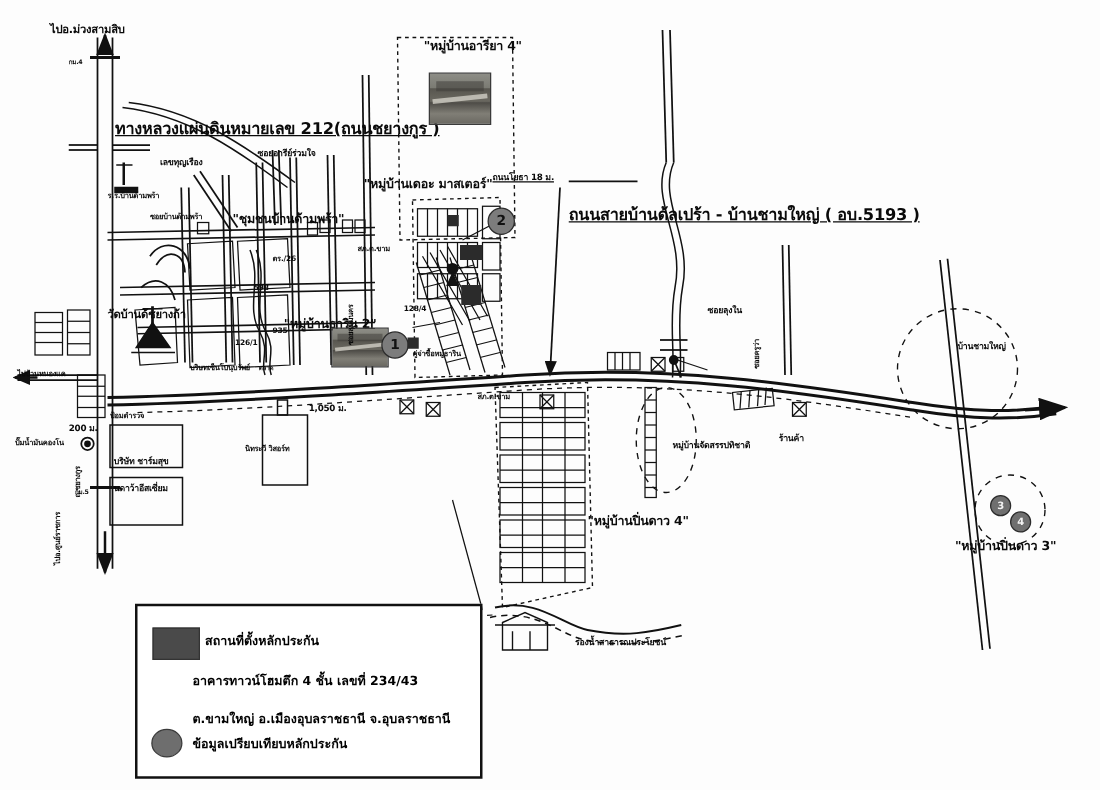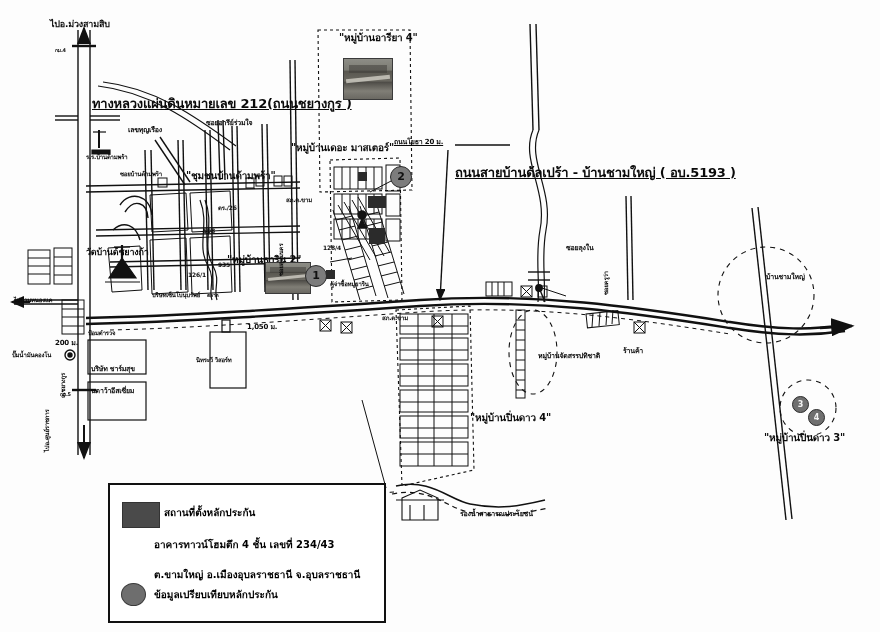--- a/index.html
+++ b/index.html
@@ -402,21 +402,21 @@
       <path d="M455,145 L510,145" stroke-width="1.4"></path>
 
       <g stroke-width="1.1">
         <path d="M402,498 L420,490 L438,498 L438,520 L402,520 Z"></path>
         <path d="M396,500 L444,500"></path>
         <path d="M410,505 L410,520 M424,505 L424,520"></path>
       </g>
     </g>
   </svg>
 
-  <div class="lbl med" style="left:50px; top:20px;">ไปอ.ม่วงสามสิบ</div>
+  <div class="lbl med" style="left:40px; top:20px;">ไปอ.ม่วงสามสิบ</div>
   <div class="lbl xtiny" style="left:55px; top:48px;">กม.4</div>
   <div class="lbl big u" style="left:92px; top:69px;">ทางหลวงแผ่นดินหมายเลข 212(ถนนชยางกูร )</div>
   <div class="lbl tiny" style="left:86px; top:154px;">ร.ร.บ้านด้ามพร้า</div>
   <div class="lbl small" style="left:128px; top:127px;">เลขทุญเรือง</div>
   <div class="lbl small" style="left:206px; top:120px;">ซอยอารีย์ร่วมใจ</div>
   <div class="lbl tiny" style="left:120px; top:171px;">ซอยบ้านด้ามพร้า</div>
   <div class="lbl quoted" style="left:186px; top:171px;">"ชุมชนบ้านด้ามพร้า"</div>
   <div class="lbl tiny" style="left:218px; top:205px;">ตร./26</div>
   <div class="lbl tiny" style="left:203px; top:228px;">598</div>
   <div class="lbl tiny" style="left:188px; top:272px;">126/1</div>
@@ -432,21 +432,21 @@
   <div class="lbl small" style="left:91px; top:388px;">นดาว้าอีสเซี่ยม</div>
   <div class="lbl xtiny" style="left:60px; top:392px;">กม.5</div>
   <div class="lbl tiny rot90" style="left:44px; top:452px;">ไปอ.ศูนย์ราชการ</div>
   <div class="lbl tiny rot90" style="left:60px; top:398px;">ถ.ชยางกูร</div>
   <div class="lbl small" style="left:247px; top:324px;">1,050 ม.</div>
   <div class="lbl tiny" style="left:196px; top:357px;">นิทระวี วิสอร์ท</div>
 
   <div class="lbl quoted" style="left:339px; top:33px;">"หมู่บ้านอารียา 4"</div>
   <div class="photo" style="left:343px; top:58px; width:48px; height:40px;"></div>
   <div class="lbl quoted" style="left:291px; top:143px;">"หมู่บ้านเดอะ มาสเตอร์"</div>
-  <div class="lbl small u" style="left:394px; top:139px;">ถนนโยธา 20 ม.</div>
+  <div class="lbl small u" style="left:394px; top:139px;">ถนนโยธา 18 ม.</div>
   <div class="lbl quoted" style="left:227px; top:255px;">"หมู่บ้านธาริน 2"</div>
   <div class="photo" style="left:265px; top:262px; width:44px; height:30px;"></div>
   <div class="lbl tiny" style="left:286px; top:197px;">สภ.ต.ขาม</div>
   <div class="lbl tiny" style="left:382px; top:315px;">สภ.ต.ขาม</div>
   <div class="lbl tiny" style="left:330px; top:281px;">คู่จ่าซื้อหมู่ธาริน</div>
   <div class="lbl tiny" style="left:323px; top:245px;">128/4</div>
   <div class="lbl quoted" style="left:470px; top:413px;">"หมู่บ้านปิ่นดาว 4"</div>
   <div class="lbl small" style="left:460px; top:511px;">ร่องน้ำสาธารณประโยชน์</div>
   <div class="lbl small" style="left:538px; top:353px;">หมู่บ้านจัดสรรปทิชาติ</div>
 

